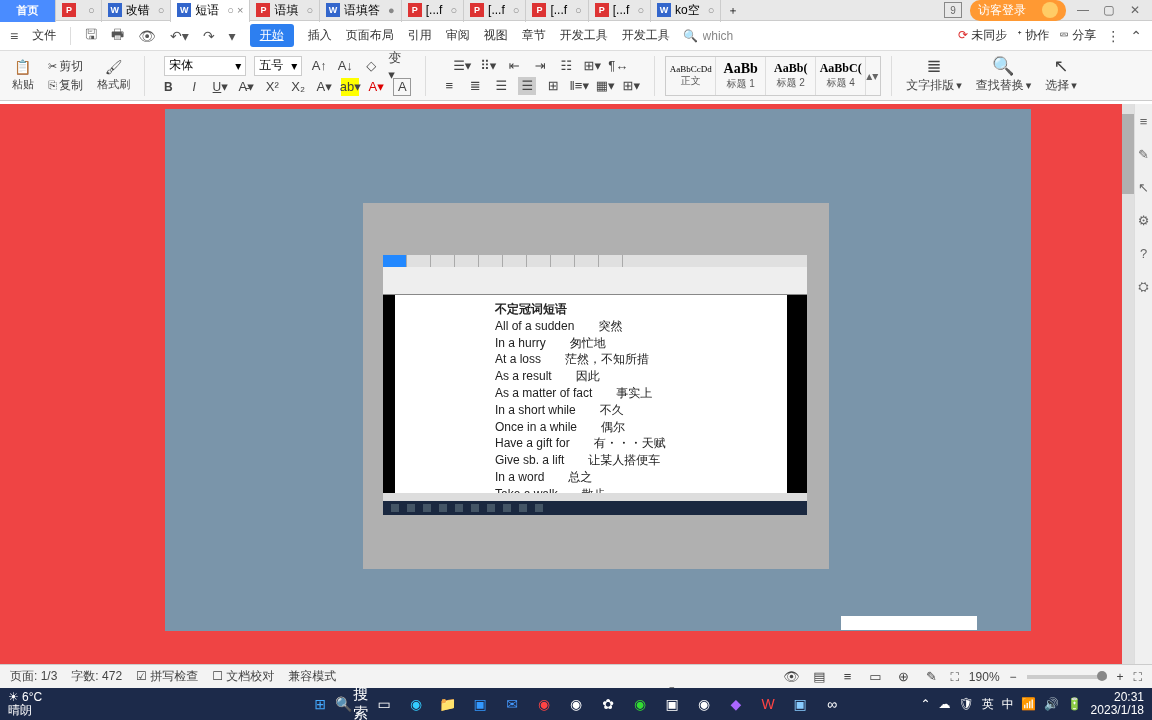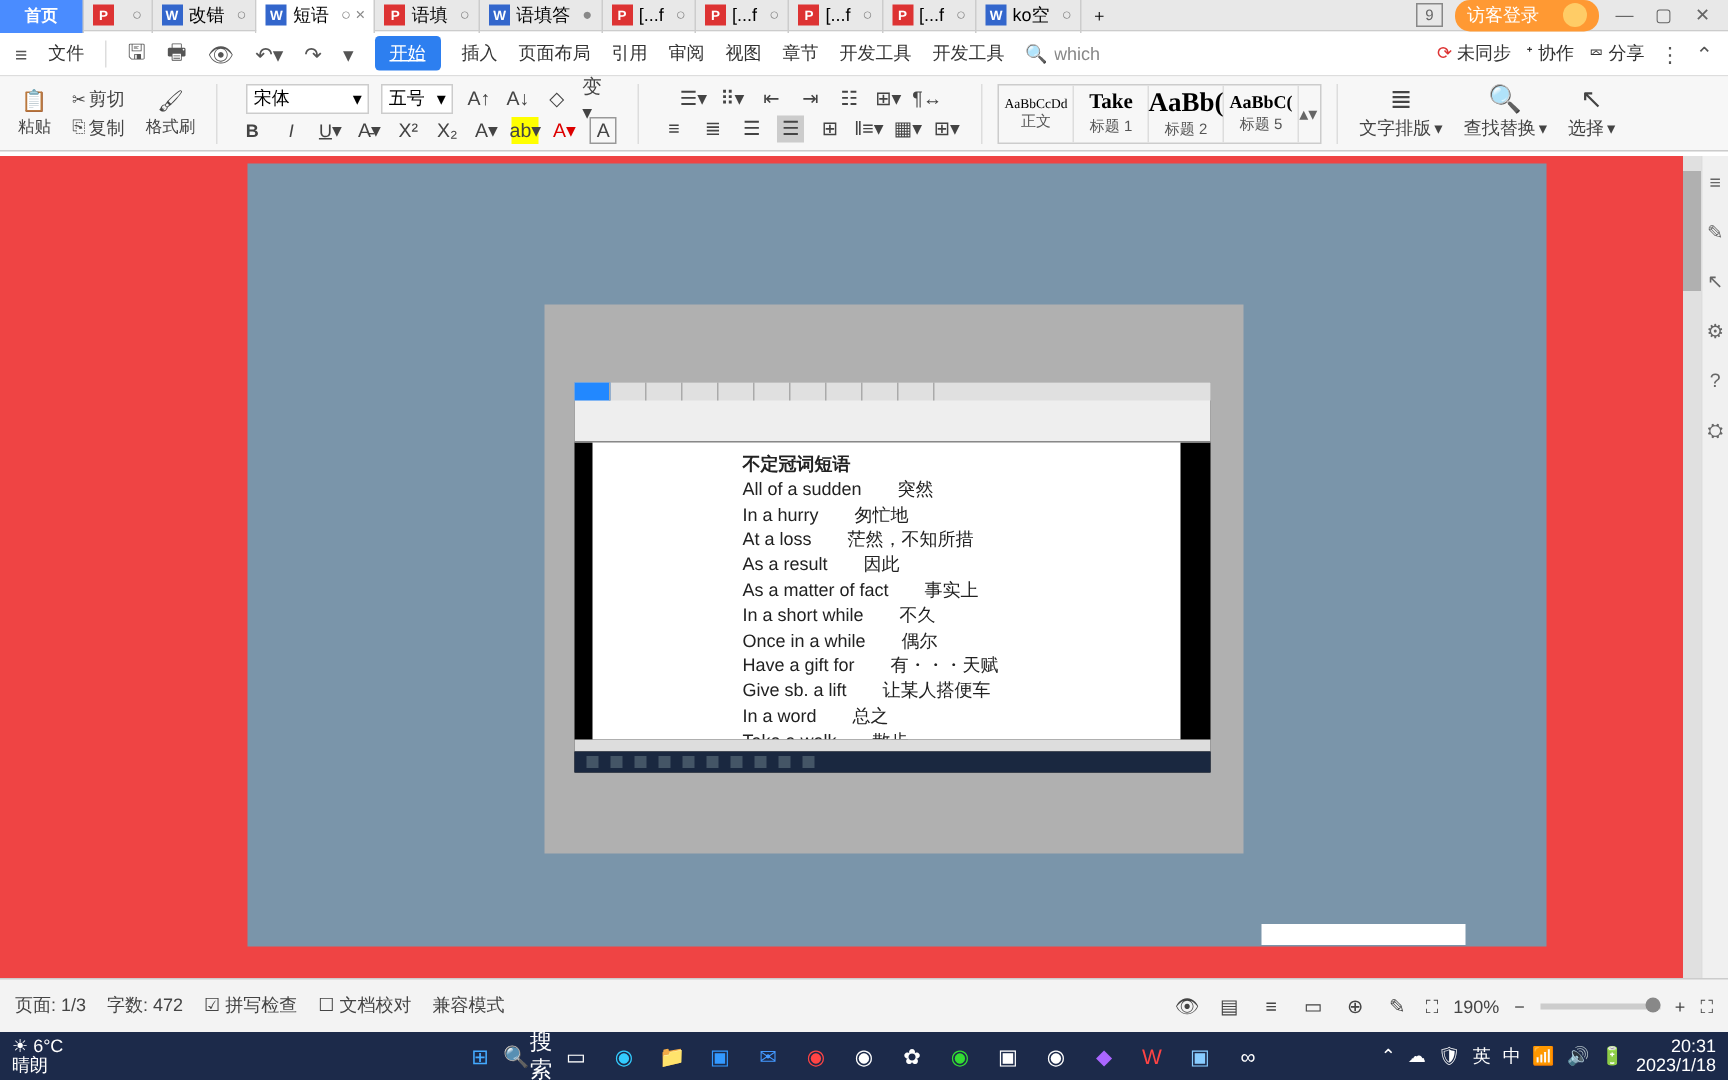--- a/index.html
+++ b/index.html
@@ -66,21 +66,21 @@
 
 
 .right-sidebar { position:absolute; right:0; top:104px; width:18px; bottom:32px; background:#f0f0f0; display:flex; flex-direction:column; align-items:center; gap:18px; padding-top:10px; border-left:1px solid #ddd; }
 .right-sidebar .sic { font-size:13px; color:#666; cursor:pointer; }
 
 
 .vscroll { position:absolute; right:18px; top:104px; width:12px; bottom:46px; background:#e0e0e0; }
 .vscroll .thumb { position:absolute; left:0; width:12px; height:80px; background:#b0b0b0; top:10px; }
 
 
-.status-bar { position:absolute; bottom:32px; left:0; right:0; height:36px; background:#f3f3f3; border-top:1px solid #ccc; display:flex; align-items:center; gap:14px; padding:0 10px; font-size:11px; color:#444;text-align:right; }
+.status-bar { position:absolute; bottom:32px; left:0; right:0; height:24px; background:#f3f3f3; border-top:1px solid #ccc; display:flex; align-items:center; gap:14px; padding:0 10px; font-size:11px; color:#444;text-align:right; }
 .status-right { margin-left:auto; display:flex; align-items:center; gap:10px; }
 .zoom-slider { width:80px; height:4px; background:#ccc; position:relative; }
 .zoom-slider .kn { position:absolute; right:0; top:-4px; width:10px; height:10px; border-radius:50%; background:#888; }
 
 
 .taskbar { position:absolute; bottom:0; left:0; right:0; height:32px; background:#1c2a4a; display:flex; align-items:center; padding:0 8px; gap:8px; }
 .taskbar .weather { color:#fff; font-size:10px; line-height:1.1; }
 .taskbar .center { position:absolute; left:50%; transform:translateX(-50%); display:flex; gap:10px; align-items:center; }
 .taskbar .ti { width:22px; height:22px; display:flex; align-items:center; justify-content:center; color:#fff; font-size:14px; cursor:pointer; }
 .taskbar .tray { margin-left:auto; display:flex; align-items:center; gap:8px; color:#fff; font-size:10px; }
@@ -260,30 +260,30 @@
       <span class="rib-ic">⊞▾</span>
     </div>
   </div>
   <div class="vdiv"></div>
   <div class="style-preview">
     <div class="style-item">
         <span class="prev" style="font-size:9px">AaBbCcDd</span>
         <span class="lbl">正文</span>
       </div>
     <div class="style-item">
-        <span class="prev" style="font-size:14px;font-weight:bold">Take</span>
+        <span class="prev" style="font-size:14px;font-weight:bold">AaBb</span>
         <span class="lbl">标题 1</span>
       </div>
     <div class="style-item">
-        <span class="prev" style="font-size:18px;font-weight:bold">AaBb(</span>
+        <span class="prev" style="font-size:12px;font-weight:bold">AaBb(</span>
         <span class="lbl">标题 2</span>
       </div>
     <div class="style-item">
         <span class="prev" style="font-size:12px;font-weight:bold">AaBbC(</span>
-        <span class="lbl">标题 5</span>
+        <span class="lbl">标题 4</span>
       </div>
     <div style="width:14px;display:flex;flex-direction:column;justify-content:center;color:#666;">▴▾</div>
   </div>
   <div class="vdiv"></div>
   <div class="rgroup">
       <span class="rib-ic" style="font-size:18px">≣</span>
       <span class="rbtn"><span>文字排版</span>▾</span>
     </div>
   <div class="rgroup">
       <span class="rib-ic" style="font-size:18px">🔍</span>

